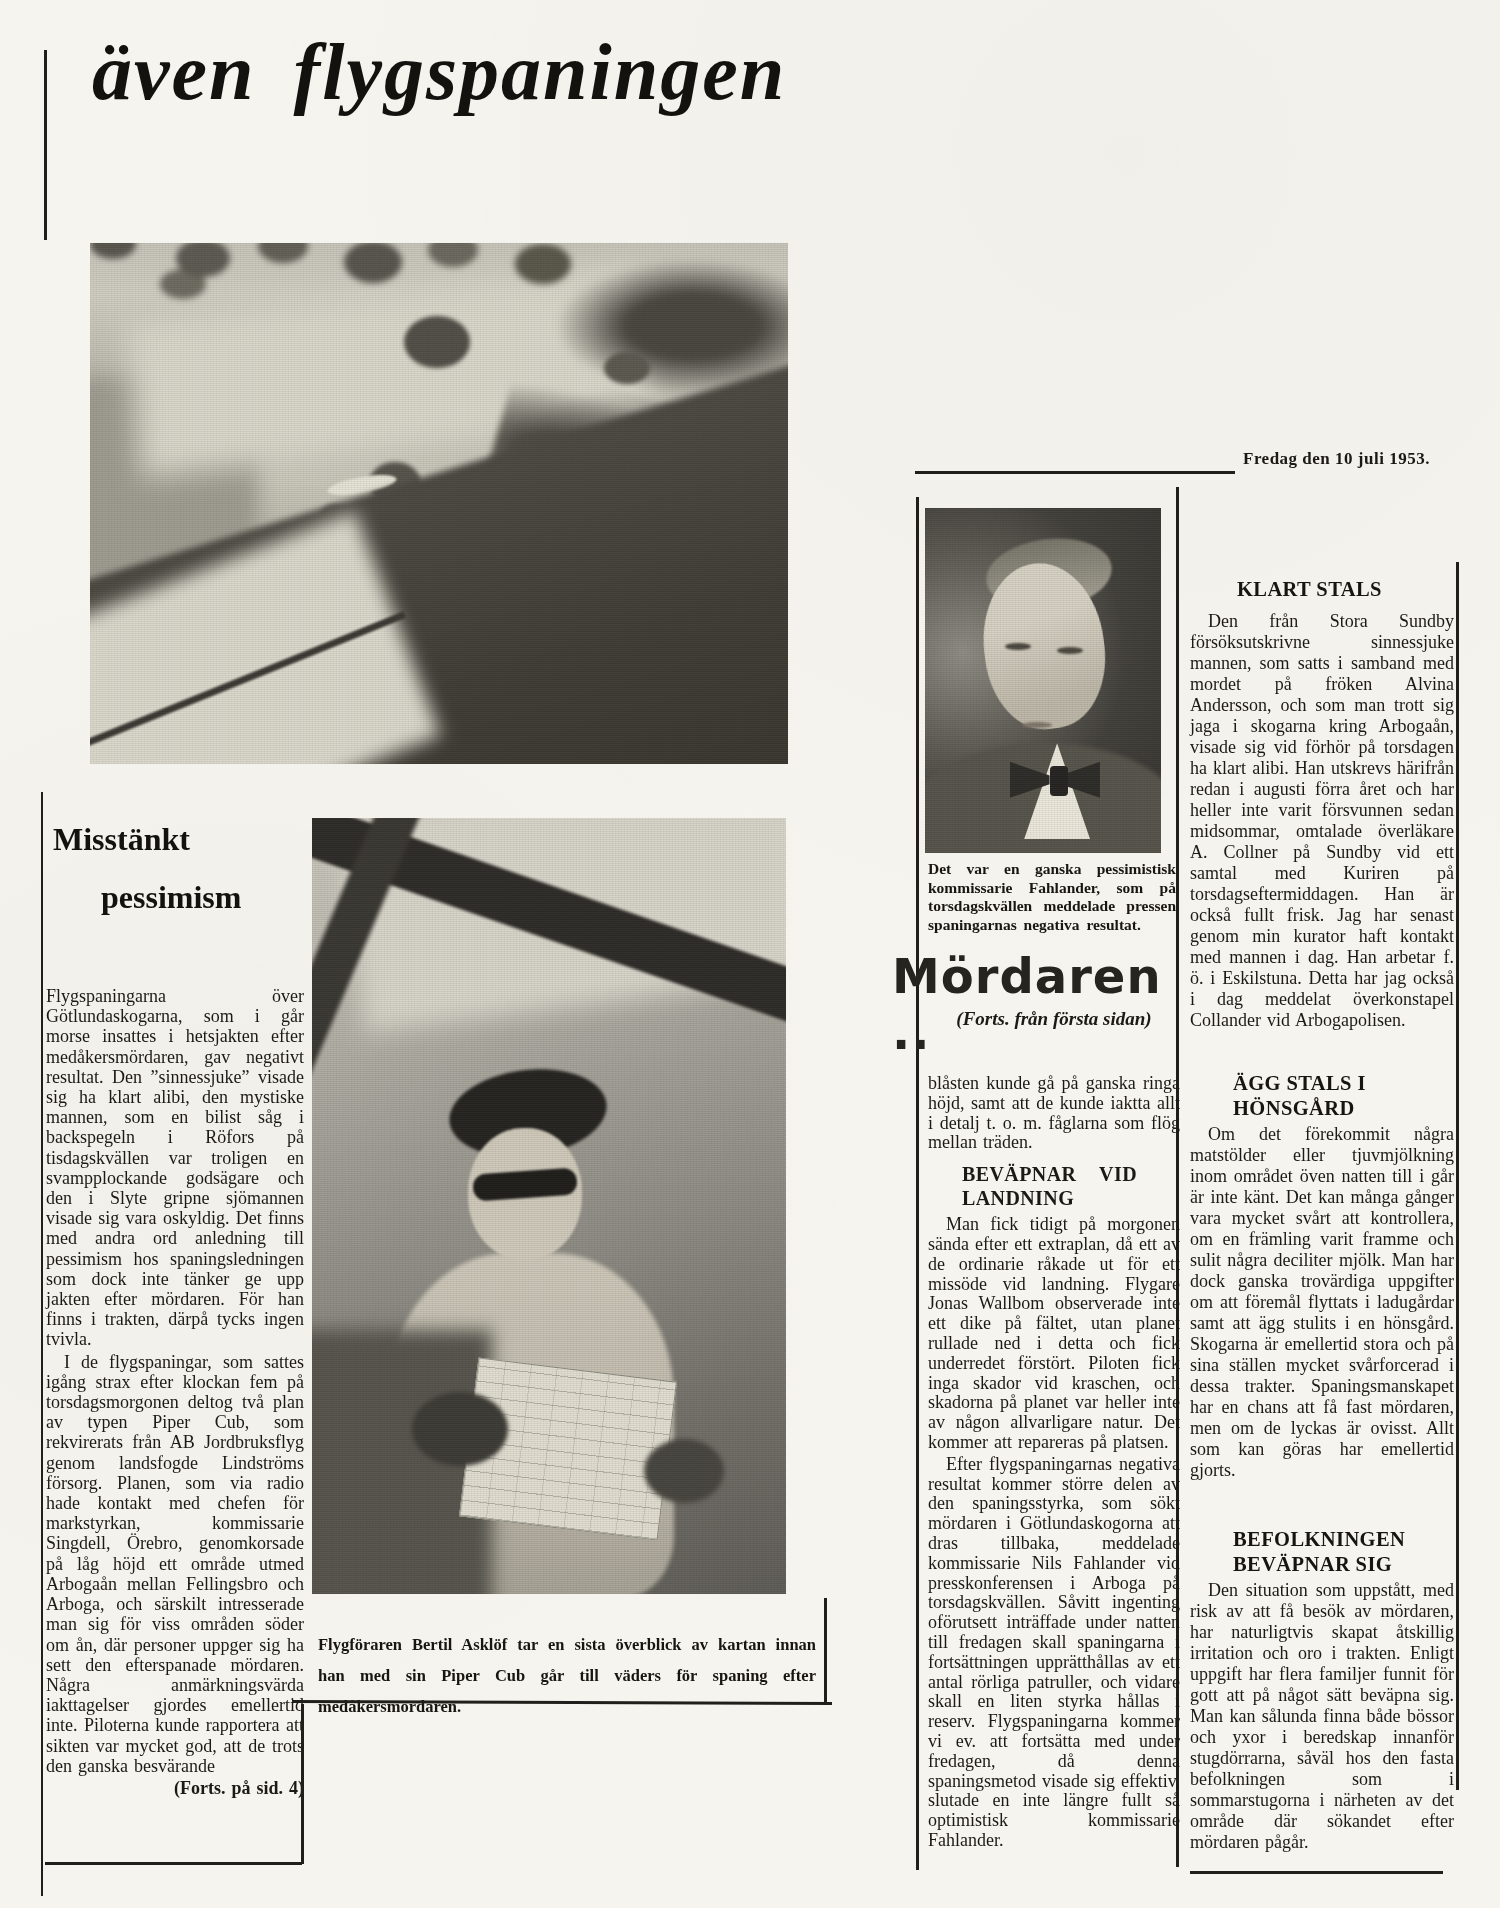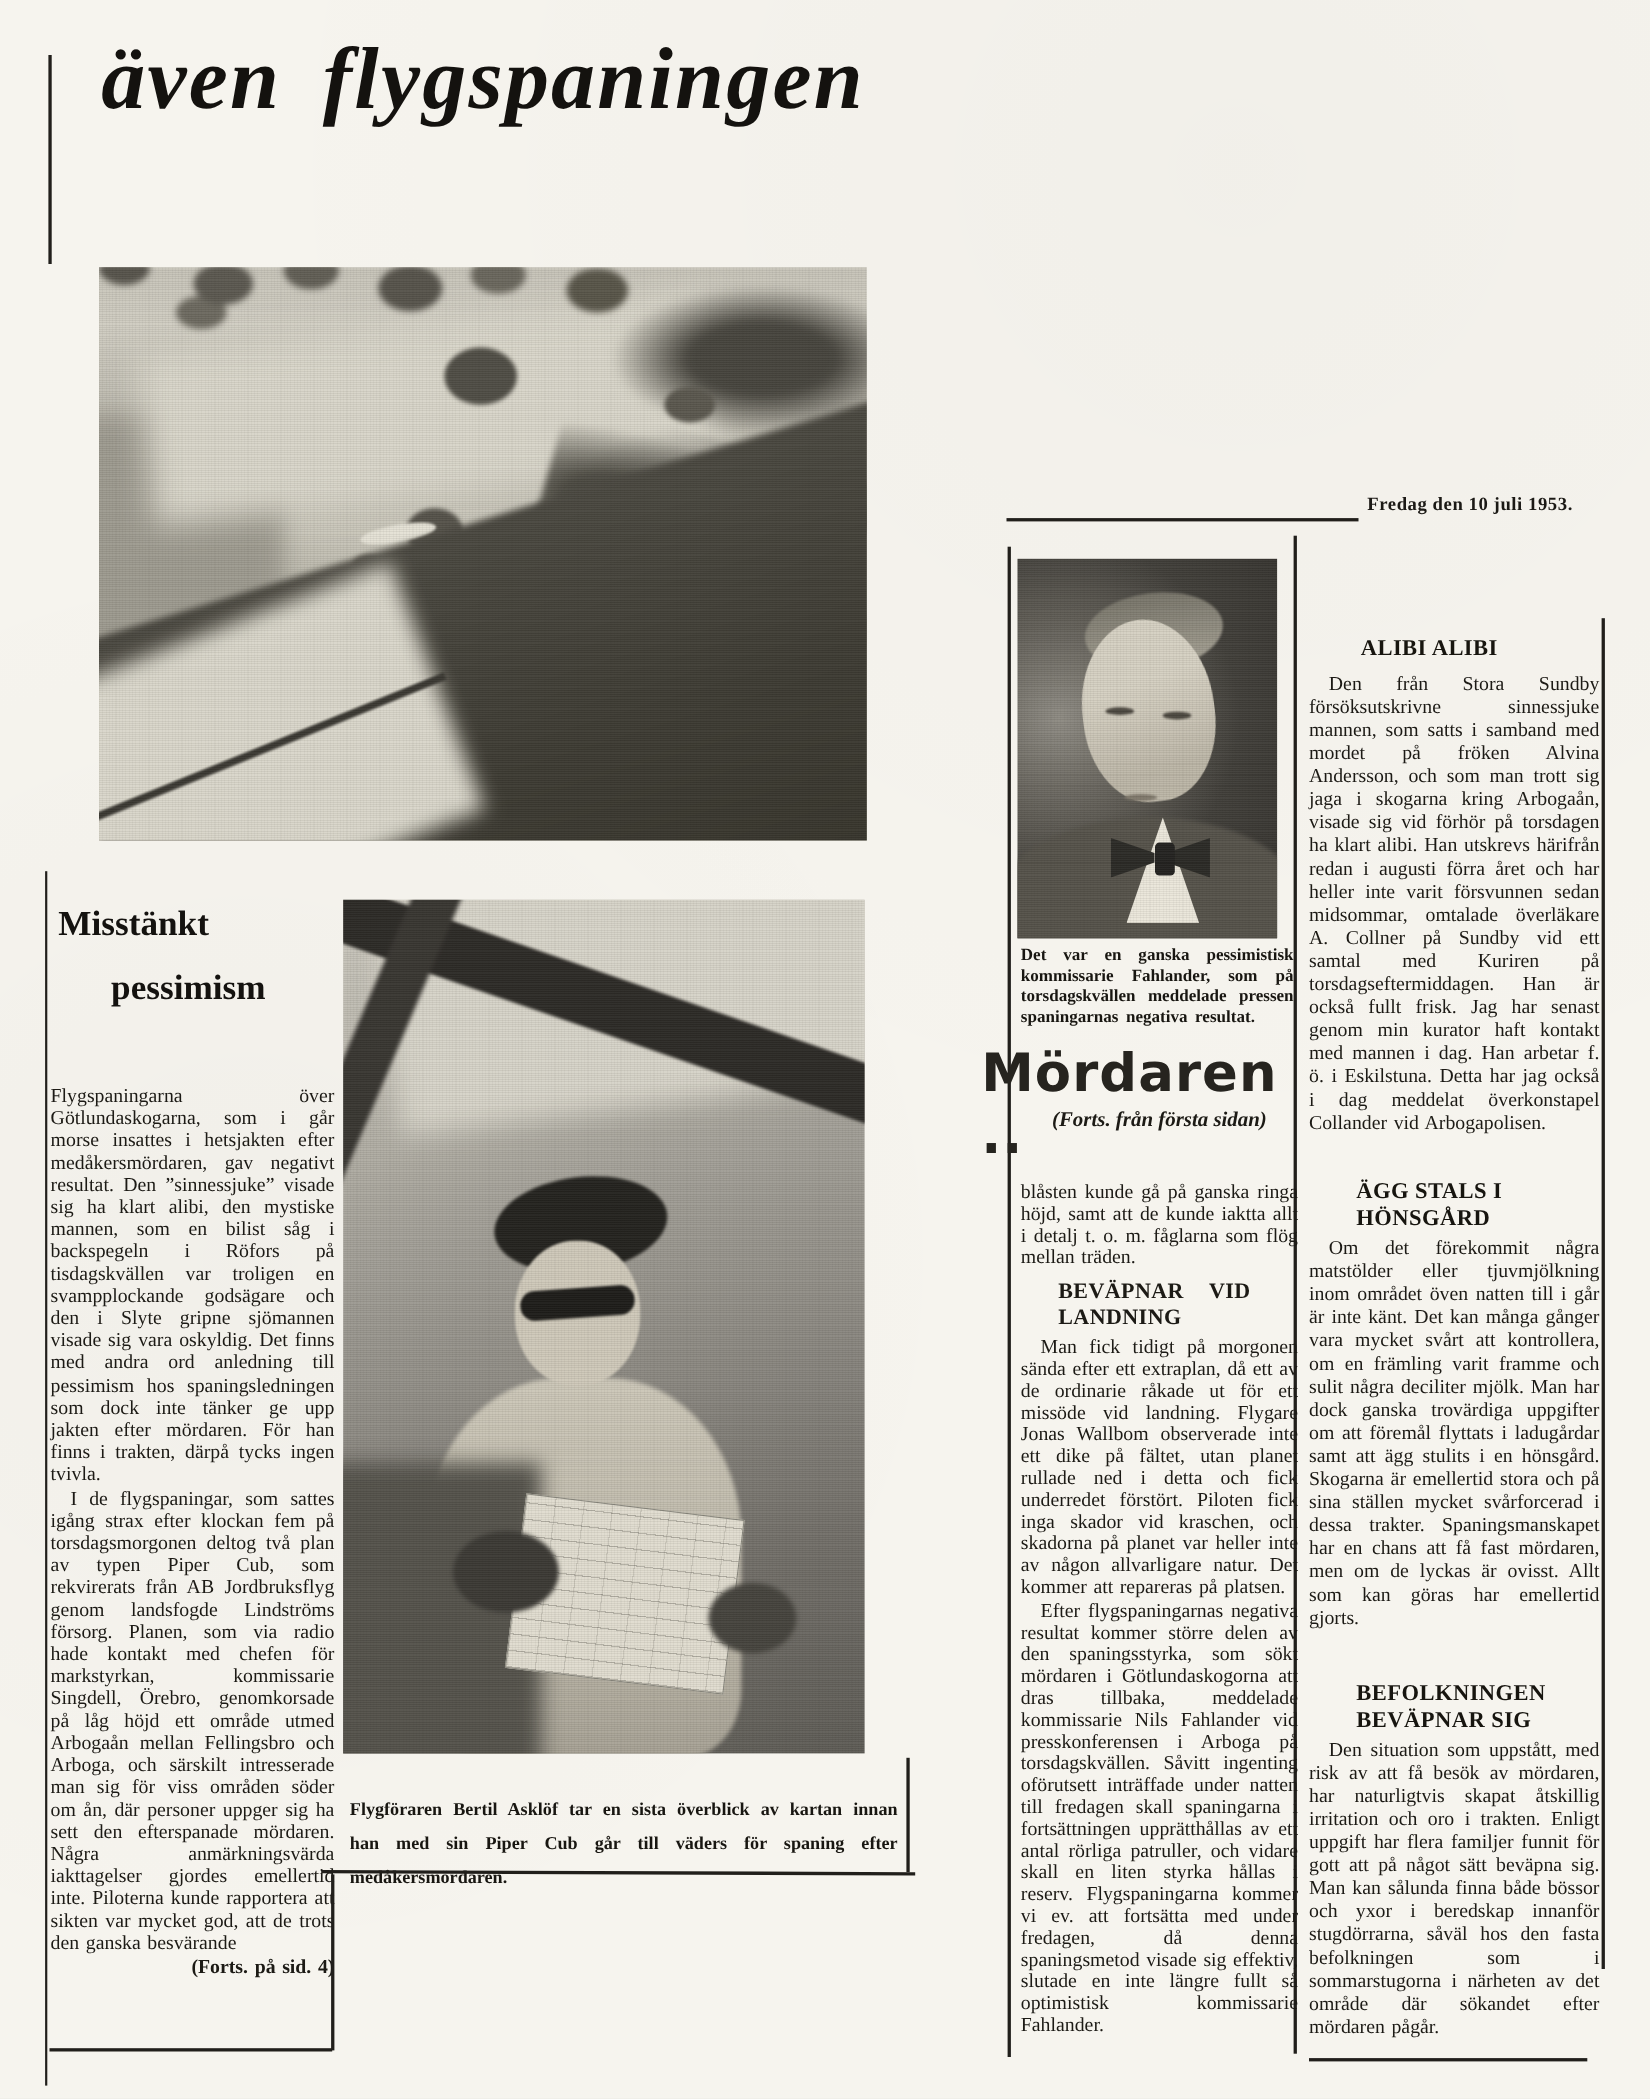--- a/index.html
+++ b/index.html
@@ -225,21 +225,21 @@
 
   <h2 class="abs murder-title" style="margin:0;">Mördaren ..</h2>
   <div class="abs murder-subtitle">(Forts. från första sidan)</div>
   <div class="bodytext murder-body">
     <p class="noindent">blåsten kunde gå på ganska ringa höjd, samt att de kunde iaktta allt i detalj t. o. m. fåglarna som flög mellan träden.</p>
     <p class="subhead mid">BEVÄPNAR VID LANDNING</p>
     <p>Man fick tidigt på morgonen sända efter ett extraplan, då ett av de ordinarie råkade ut för ett missöde vid landning. Flygare Jonas Wallbom observerade inte ett dike på fältet, utan planet rullade ned i detta och fick underredet förstört. Piloten fick inga skador vid kraschen, och skadorna på planet var heller inte av någon allvarligare natur. Det kommer att repareras på platsen.</p>
     <p>Efter flygspaningarnas negativa resultat kommer större delen av den spaningsstyrka, som sökt mördaren i Götlundaskogorna att dras tillbaka, meddelade kommissarie Nils Fahlander vid presskonferensen i Arboga på torsdagskvällen. Såvitt ingenting oförutsett inträffade under natten till fredagen skall spaningarna i fortsättningen upprätthållas av ett antal rörliga patruller, och vidare skall en liten styrka hållas i reserv. Flygspaningarna kommer vi ev. att fortsätta med under fredagen, då denna spaningsmetod visade sig effektiv, slutade en inte längre fullt så optimistisk kommissarie Fahlander.</p>
   </div>
 
-  <div class="right-sec-heading" style="left:1237px; top:577px; width:210px;">ALIBI ALIBI</div>
+  <div class="right-sec-heading" style="left:1237px; top:577px; width:210px;">KLART STALS</div>
   <div class="bodytext right-body" style="top:611px;">
     <p class="noindent" style="text-indent:18px;">Den från Stora Sundby försöksutskrivne sinnessjuke mannen, som satts i samband med mordet på fröken Alvina Andersson, och som man trott sig jaga i skogarna kring Arbogaån, visade sig vid förhör på torsdagen ha klart alibi. Han utskrevs härifrån redan i augusti förra året och har heller inte varit försvunnen sedan midsommar, omtalade överläkare A. Collner på Sundby vid ett samtal med Kuriren på torsdagseftermiddagen. Han är också fullt frisk. Jag har senast genom min kurator haft kontakt med mannen i dag. Han arbetar f. ö. i Eskilstuna. Detta har jag också i dag meddelat överkonstapel Collander vid Arbogapolisen.</p>
   </div>
 
   <div class="right-sec-heading" style="left:1233px; top:1071px; width:175px;">ÄGG STALS I HÖNSGÅRD</div>
   <div class="bodytext right-body" style="top:1124px;">
     <p class="noindent" style="text-indent:18px;">Om det förekommit några matstölder eller tjuvmjölkning inom området öven natten till i går är inte känt. Det kan många gånger vara mycket svårt att kontrollera, om en främling varit framme och sulit några deciliter mjölk. Man har dock ganska trovärdiga uppgifter om att föremål flyttats i ladugårdar samt att ägg stulits i en hönsgård. Skogarna är emellertid stora och på sina ställen mycket svårforcerad i dessa trakter. Spaningsmanskapet har en chans att få fast mördaren, men om de lyckas är ovisst. Allt som kan göras har emellertid gjorts.</p>
   </div>
 
   <div class="right-sec-heading" style="left:1233px; top:1527px; width:200px;">BEFOLKNINGEN BEVÄPNAR SIG</div>

